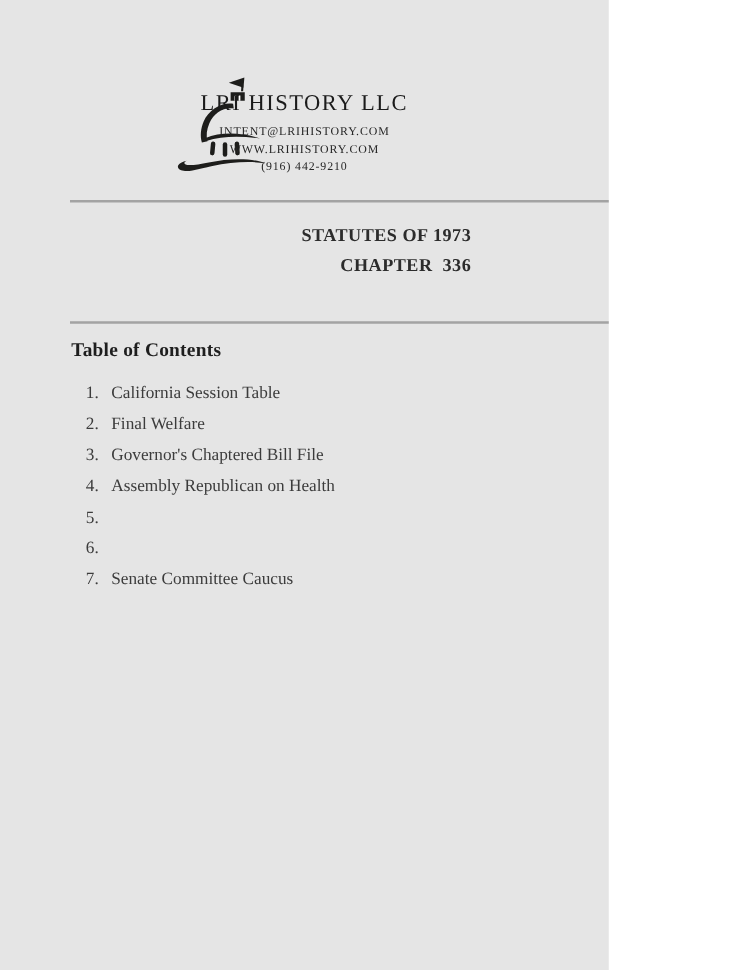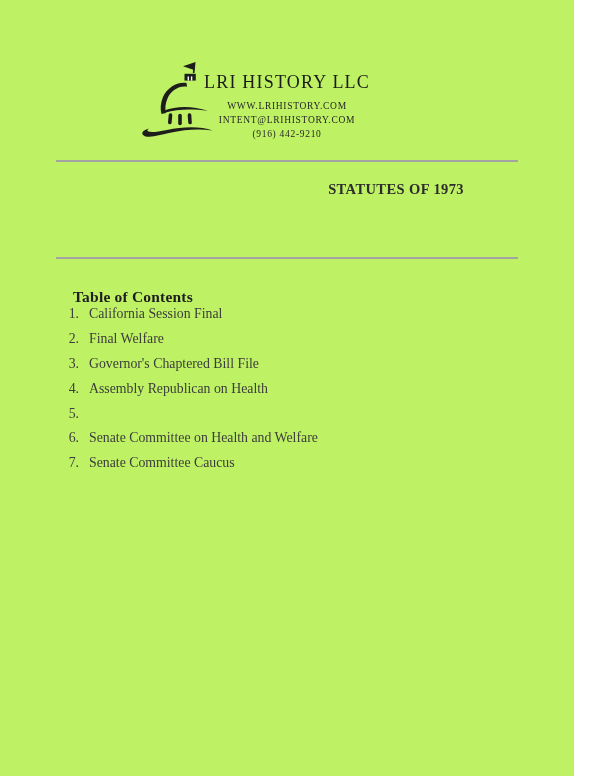--- a/index.html
+++ b/index.html
@@ -2,23 +2,23 @@
 <html><head>
 <meta charset="utf-8">
 <style>
   html, body {
     margin: 0;
     padding: 0;
     background: #ffffff;
   }
   .page {
     position: relative;
-    width: 574px;
+    width: 487px;
     height: 776px;
-    background: #bef264;
+    background: #e5e5e5;
     font-family: "Liberation Serif", "DejaVu Serif", serif;
     overflow: hidden;
   }
 
   
   .logo {
     position: absolute;
     left: 139px;
     top: 61px;
     width: 76px;
@@ -75,21 +75,21 @@
 
   
   .toc-title {
     position: absolute;
     left: 57px;
     top: 272px;
     font-size: 15.5px;
     font-weight: bold;
     letter-spacing: 0.2px;
     color: #1e1e1e;
-    margin: 16px;
+    margin: 0;
   }
   .toc-list {
     position: absolute;
     left: 0;
     top: 302px;
     margin: 0;
     padding: 0;
     list-style: none;
     width: 100%;
   }
@@ -140,58 +140,58 @@
       <g stroke="#1d1d1b" stroke-width="3.6" stroke-linecap="round" fill="none">
         <path d="M31.5 54 L30.8 61.5"></path>
         <path d="M41 54.5 L41 62.5"></path>
         <path d="M50.5 54 L51 61.5"></path>
       </g>
     </svg>
   </div>
 
   <div class="letterhead-text">
     <div class="company">LRI HISTORY LLC</div>
+    <div class="contact-line">INTENT@LRIHISTORY.COM</div>
     <div class="contact-line">WWW.LRIHISTORY.COM</div>
-    <div class="contact-line">INTENT@LRIHISTORY.COM</div>
     <div class="contact-line">(916) 442-9210</div>
   </div>
 
   <div class="rule rule-top"></div>
 
   <div class="statute">
     <div>STATUTES OF 1973</div>
+    <div>CHAPTER  336</div>
   </div>
 
   <div class="rule rule-bottom"></div>
 
   <h2 class="toc-title">Table of Contents</h2>
 
   <ol class="toc-list">
     <li class="toc-item">
       <span class="toc-num">1.</span>
-      <span class="toc-label">California Session Final</span>
+      <span class="toc-label">California Session Table</span>
     </li>
     <li class="toc-item">
       <span class="toc-num">2.</span>
       <span class="toc-label">Final Welfare</span>
     </li>
     <li class="toc-item">
       <span class="toc-num">3.</span>
       <span class="toc-label">Governor's Chaptered Bill File</span>
     </li>
     <li class="toc-item">
       <span class="toc-num">4.</span>
       <span class="toc-label">Assembly Republican on Health</span>
     </li>
     <li class="toc-item">
       <span class="toc-num">5.</span>
     </li>
     <li class="toc-item">
       <span class="toc-num">6.</span>
-      <span class="toc-label">Senate Committee on Health and Welfare</span>
     </li>
     <li class="toc-item">
       <span class="toc-num">7.</span>
       <span class="toc-label">Senate Committee Caucus</span>
     </li>
   </ol>
 
 </div>
 
 </body></html>

